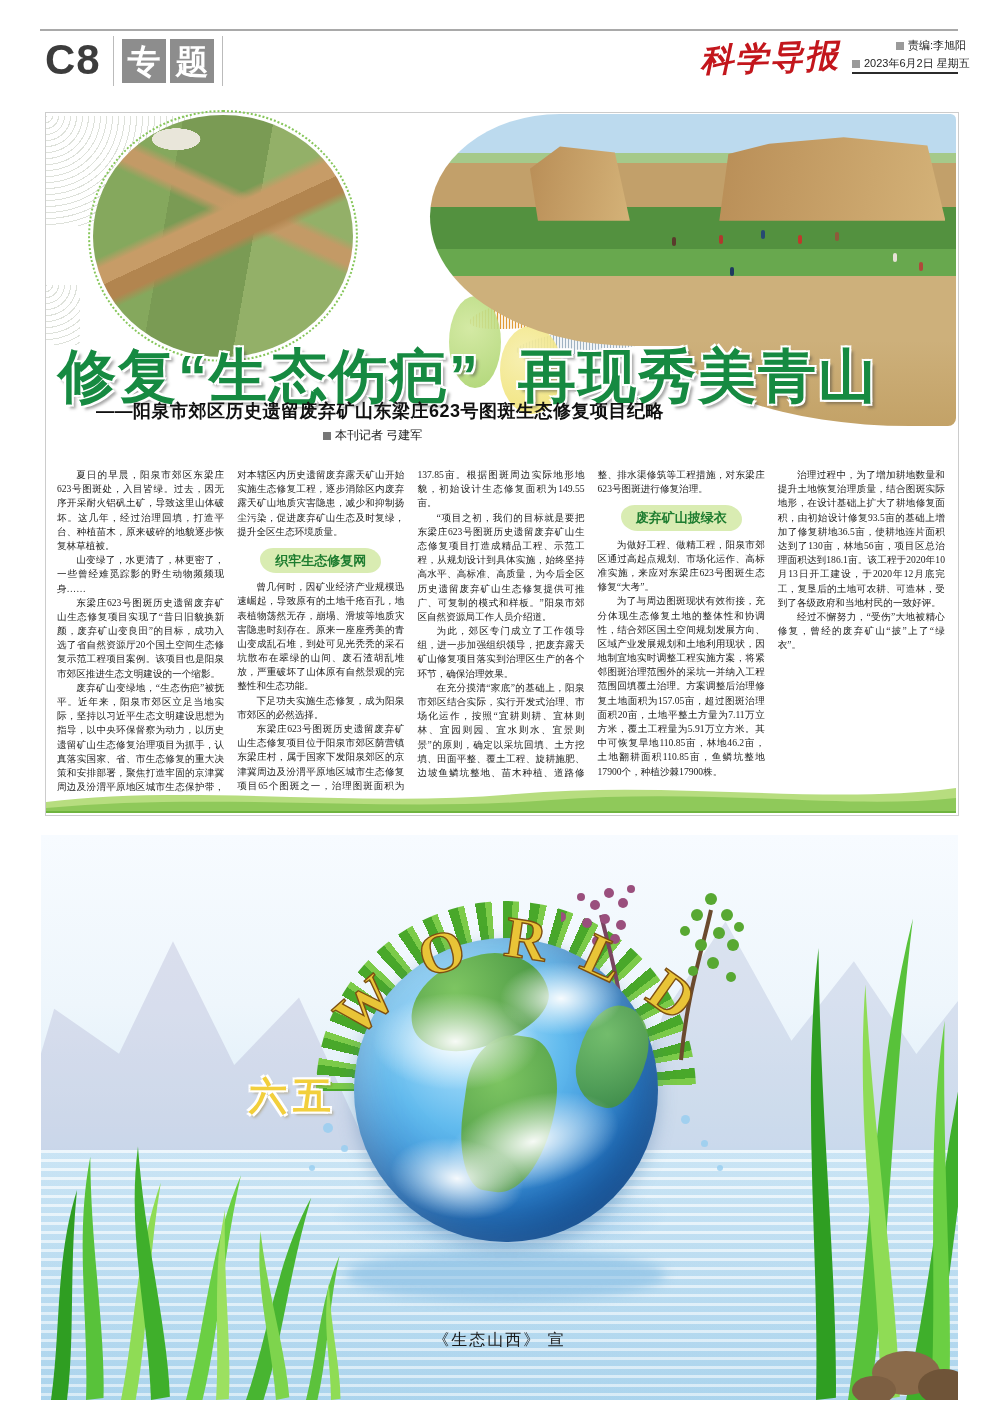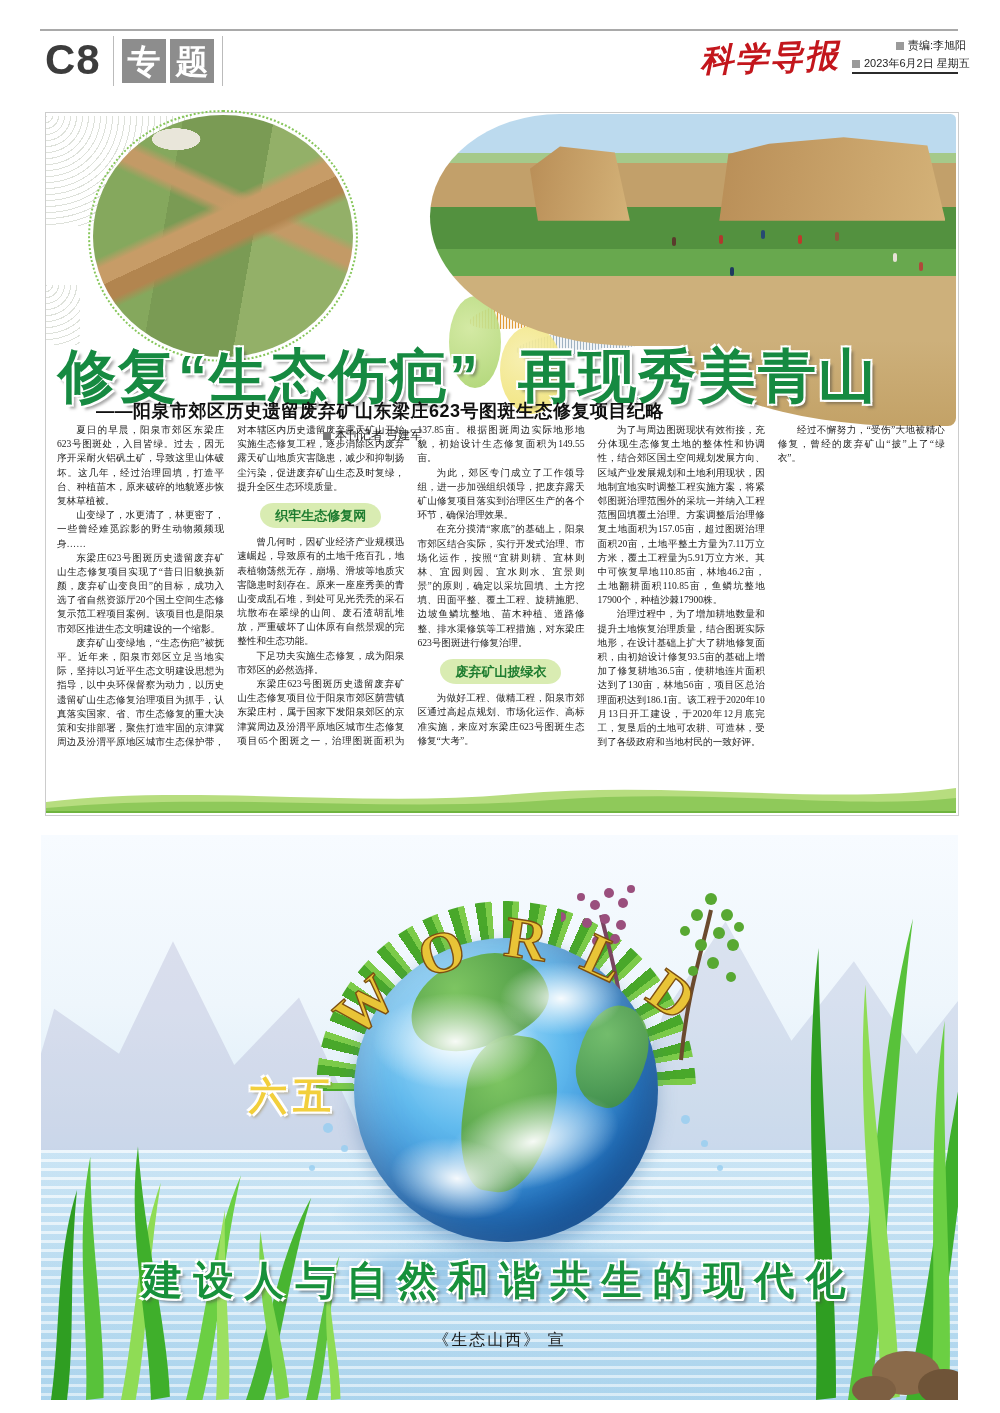--- a/index.html
+++ b/index.html
@@ -59,21 +59,21 @@
 
   
   #headline{left:58px;top:338px;font-size:58px;font-weight:900;color:#168a41;letter-spacing:2px;z-index:5;white-space:nowrap;
      text-shadow:-2px -2px 0 #fff,2px -2px 0 #fff,-2px 2px 0 #fff,2px 2px 0 #fff,4px 4px 3px rgba(60,60,60,.45);}
   #headline .gap{display:inline-block;width:38px;}
   #subtitle{left:96px;top:399px;font-size:18px;font-weight:600;color:#101010;z-index:5;letter-spacing:.5px;}
   #byline{left:323px;top:427px;font-size:12px;color:#222;z-index:5;}
   #byline .sq{background:#777;}
 
   
-  #article-columns{left:57px;top:423px;width:888px;height:338px;overflow:hidden;
+  #article-columns{left:57px;top:468px;width:888px;height:338px;overflow:hidden;
      column-count:5;column-gap:13px;column-fill:auto;
      font-family:"Liberation Serif",serif;font-size:9.6px;line-height:1.48;color:#1c1c1c;text-align:justify;}
   #article-columns p.para{margin:0;text-indent:2em;}
   #article-columns div.subhead{text-align:center;margin:9px 0 7px;break-inside:avoid;text-indent:0;}
   #article-columns div.subhead span{display:inline-block;background:#d9ecb2;color:#1d7c2f;
      font-family:"Liberation Sans",sans-serif;font-weight:bold;font-size:13px;padding:3px 15px;
      border-radius:18px 22px 18px 22px / 15px 19px 15px 19px;}
 
   
   #wave-band{left:46px;top:780px;width:910px;height:33px;overflow:hidden;}
@@ -171,20 +171,21 @@
 
 <div class="abs" id="article-columns">
     <p class="para">夏日的早晨，阳泉市郊区东梁庄623号图斑处，入目皆绿。过去，因无序开采耐火铝矾土矿，导致这里山体破坏。这几年，经过治理回填，打造平台、种植苗木，原来破碎的地貌逐步恢复林草植被。</p>
     <p class="para">山变绿了，水更清了，林更密了，一些曾经难觅踪影的野生动物频频现身……</p>
     <p class="para">东梁庄623号图斑历史遗留废弃矿山生态修复项目实现了“昔日旧貌换新颜，废弃矿山变良田”的目标，成功入选了省自然资源厅20个国土空间生态修复示范工程项目案例。该项目也是阳泉市郊区推进生态文明建设的一个缩影。</p>
     <p class="para">废弃矿山变绿地，“生态伤疤”被抚平。近年来，阳泉市郊区立足当地实际，坚持以习近平生态文明建设思想为指导，以中央环保督察为动力，以历史遗留矿山生态修复治理项目为抓手，认真落实国家、省、市生态修复的重大决策和安排部署，聚焦打造牢固的京津冀周边及汾渭平原地区城市生态保护带，对本辖区内历史遗留废弃露天矿山开始实施生态修复工程，逐步消除区内废弃露天矿山地质灾害隐患，减少和抑制扬尘污染，促进废弃矿山生态及时复绿，提升全区生态环境质量。</p>
     <div class="subhead"><span>织牢生态修复网</span></div>
     <p class="para">曾几何时，因矿业经济产业规模迅速崛起，导致原有的土地千疮百孔，地表植物荡然无存，崩塌、滑坡等地质灾害隐患时刻存在。原来一座座秀美的青山变成乱石堆，到处可见光秃秃的采石坑散布在翠绿的山间、废石渣胡乱堆放，严重破坏了山体原有自然景观的完整性和生态功能。</p>
     <p class="para">下足功夫实施生态修复，成为阳泉市郊区的必然选择。</p>
     <p class="para">东梁庄623号图斑历史遗留废弃矿山生态修复项目位于阳泉市郊区荫营镇东梁庄村，属于国家下发阳泉郊区的京津冀周边及汾渭平原地区城市生态修复项目65个图斑之一，治理图斑面积为137.85亩。根据图斑周边实际地形地貌，初始设计生态修复面积为149.55亩。</p>
+    <p class="para">“项目之初，我们的目标就是要把东梁庄623号图斑历史遗留废弃矿山生态修复项目打造成精品工程、示范工程，从规划设计到具体实施，始终坚持高水平、高标准、高质量，为今后全区历史遗留废弃矿山生态修复提供可推广、可复制的模式和样板。”阳泉市郊区自然资源局工作人员介绍道。</p>
     <p class="para">为此，郊区专门成立了工作领导组，进一步加强组织领导，把废弃露天矿山修复项目落实到治理区生产的各个环节，确保治理效果。</p>
     <p class="para">在充分摸清“家底”的基础上，阳泉市郊区结合实际，实行开发式治理、市场化运作，按照“宜耕则耕、宜林则林、宜园则园、宜水则水、宜景则景”的原则，确定以采坑回填、土方挖填、田面平整、覆土工程、旋耕施肥、边坡鱼鳞坑整地、苗木种植、道路修整、排水渠修筑等工程措施，对东梁庄623号图斑进行修复治理。</p>
     <div class="subhead"><span>废弃矿山披绿衣</span></div>
     <p class="para">为做好工程、做精工程，阳泉市郊区通过高起点规划、市场化运作、高标准实施，来应对东梁庄623号图斑生态修复“大考”。</p>
     <p class="para">为了与周边图斑现状有效衔接，充分体现生态修复土地的整体性和协调性，结合郊区国土空间规划发展方向、区域产业发展规划和土地利用现状，因地制宜地实时调整工程实施方案，将紧邻图斑治理范围外的采坑一并纳入工程范围回填覆土治理。方案调整后治理修复土地面积为157.05亩，超过图斑治理面积20亩，土地平整土方量为7.11万立方米，覆土工程量为5.91万立方米。其中可恢复旱地110.85亩，林地46.2亩，土地翻耕面积110.85亩，鱼鳞坑整地17900个，种植沙棘17900株。</p>
     <p class="para">治理过程中，为了增加耕地数量和提升土地恢复治理质量，结合图斑实际地形，在设计基础上扩大了耕地修复面积，由初始设计修复93.5亩的基础上增加了修复耕地36.5亩，使耕地连片面积达到了130亩，林地56亩，项目区总治理面积达到186.1亩。该工程于2020年10月13日开工建设，于2020年12月底完工，复垦后的土地可农耕、可造林，受到了各级政府和当地村民的一致好评。</p>
     <p class="para">经过不懈努力，“受伤”大地被精心修复，曾经的废弃矿山“披”上了“绿衣”。</p>
   </div>
 
 <div class="abs" id="wave-band">
@@ -285,15 +286,14 @@
     <use href="#blade2" transform="translate(30,505) scale(1,1.25) rotate(-5)" fill="#2f9e22"></use>
     <use href="#blade2" transform="translate(62,505) scale(1.1,1.35) rotate(4)" fill="#58c23a"></use>
     <use href="#blade2" transform="translate(95,505) scale(0.95,1.15) rotate(-8)" fill="#8fdc55"></use>
     <use href="#blade2" transform="translate(120,505) scale(1.15,1.3) rotate(7)" fill="#3faf2b"></use>
     <use href="#blade2" transform="translate(145,505) scale(0.9,1.05) rotate(-3)" fill="#6bcf43"></use>
     <ellipse cx="120" cy="478" rx="34" ry="22" fill="#8a6a4a"></ellipse>
     <ellipse cx="158" cy="492" rx="26" ry="18" fill="#6f5438"></ellipse>
     <ellipse cx="88" cy="495" rx="22" ry="14" fill="#7d5f42"></ellipse>
   </svg>
 
-  <div class="abs" id="slogan">建设人与自然和谐共生的现代化</div>
   <div class="abs" id="credit">《生态山西》  宣</div>
 </div>
 
 </body></html>

